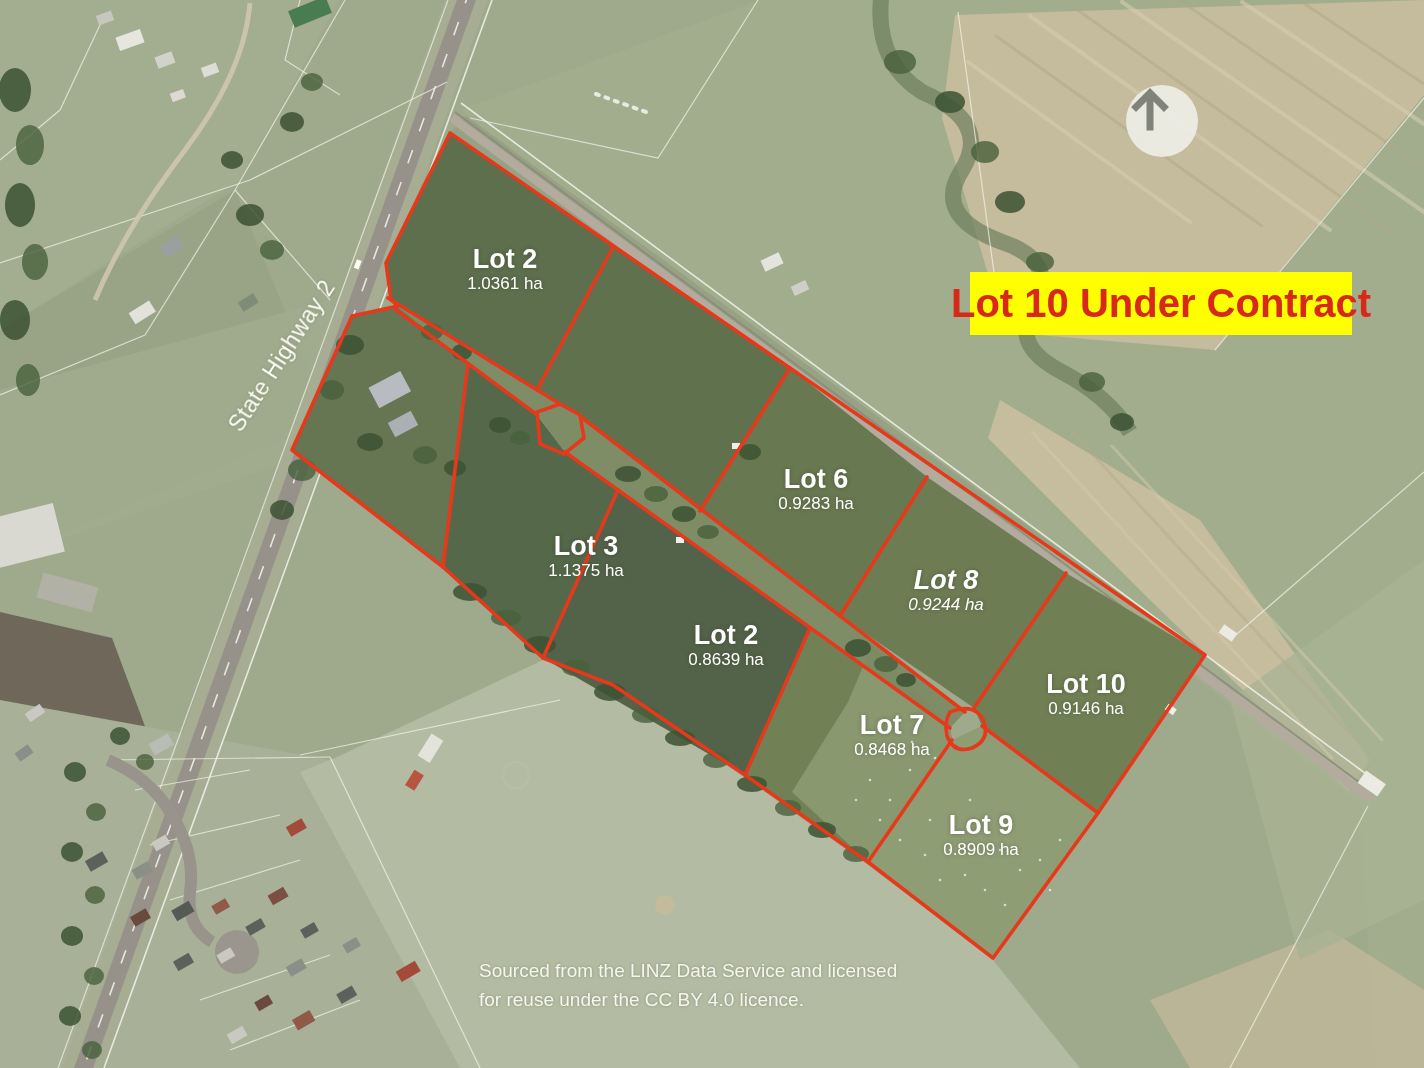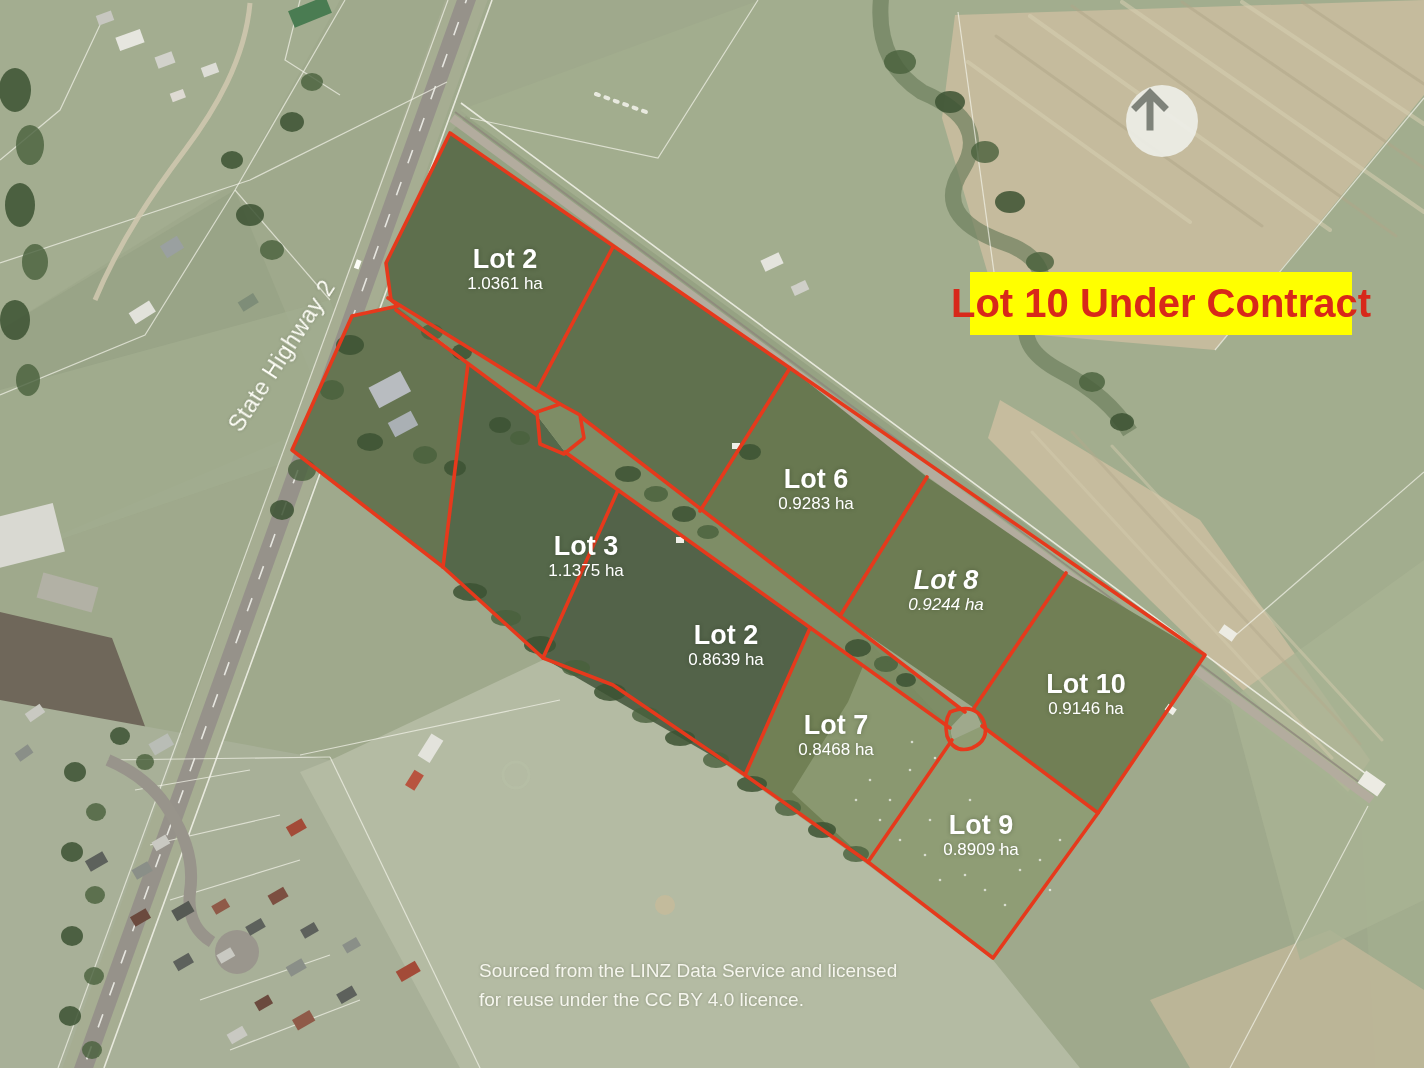--- a/index.html
+++ b/index.html
@@ -349,21 +349,21 @@
     <span class="lot-area">0.9146 ha</span>
   </div>
   <div class="lot-label" style="left:586px;top:556px;">
     <span class="lot-name">Lot 3</span>
     <span class="lot-area">1.1375 ha</span>
   </div>
   <div class="lot-label" style="left:726px;top:645px;">
     <span class="lot-name">Lot 2</span>
     <span class="lot-area">0.8639 ha</span>
   </div>
-  <div class="lot-label" style="left:836px;top:735px;">
+  <div class="lot-label" style="left:892px;top:735px;">
     <span class="lot-name">Lot 7</span>
     <span class="lot-area">0.8468 ha</span>
   </div>
   <div class="lot-label" style="left:981px;top:835px;">
     <span class="lot-name">Lot 9</span>
     <span class="lot-area">0.8909 ha</span>
   </div>
 
   <div id="contract-banner">Lot 10 Under Contract</div>
 

